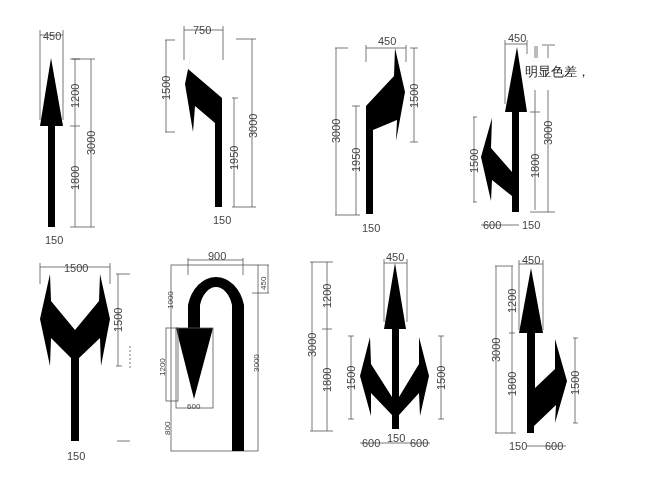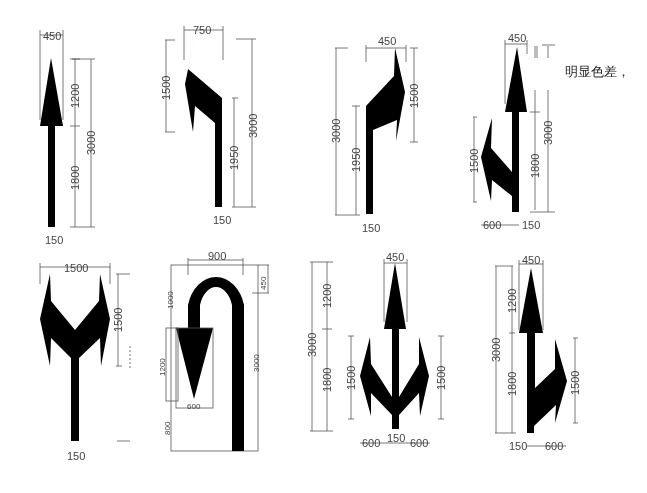--- a/index.html
+++ b/index.html
@@ -4,21 +4,21 @@
 <style>
   html, body { margin: 0; padding: 0; background: #ffffff; }
   body { width: 647px; height: 493px; position: relative; overflow: hidden;
          font-family: "Liberation Sans", sans-serif; }
   svg { position: absolute; left: 0; top: 0; }
   .dim { stroke: #555; stroke-width: 0.8; fill: none; }
   .shape { fill: #000; }
   .lbl { font-family: "Liberation Sans Narrow", "Liberation Sans", sans-serif; font-size: 11px; fill: #444; }
   .lblv { font-size: 11px; fill: #444; }
   .note { position: absolute; left: 524px; top: 63px; font-size: 13px; color: #222;
-          font-family: "DejaVu Sans", sans-serif; background: #fff; padding: 0 1px; margin-left: 40px; }
+          font-family: "DejaVu Sans", sans-serif; background: #fff; padding: 0 1px; }
 </style>
 </head>
 <body>
 
 <svg width="647" height="493" viewBox="0 0 647 493">
 
   <g>
     <polygon class="shape" points="51,58 63,126 55,126 55,227 48,227 48,126 40,126"></polygon>
     <line class="dim" x1="40" y1="35" x2="63" y2="35"></line>
     <line class="dim" x1="40" y1="30" x2="40" y2="120"></line>

